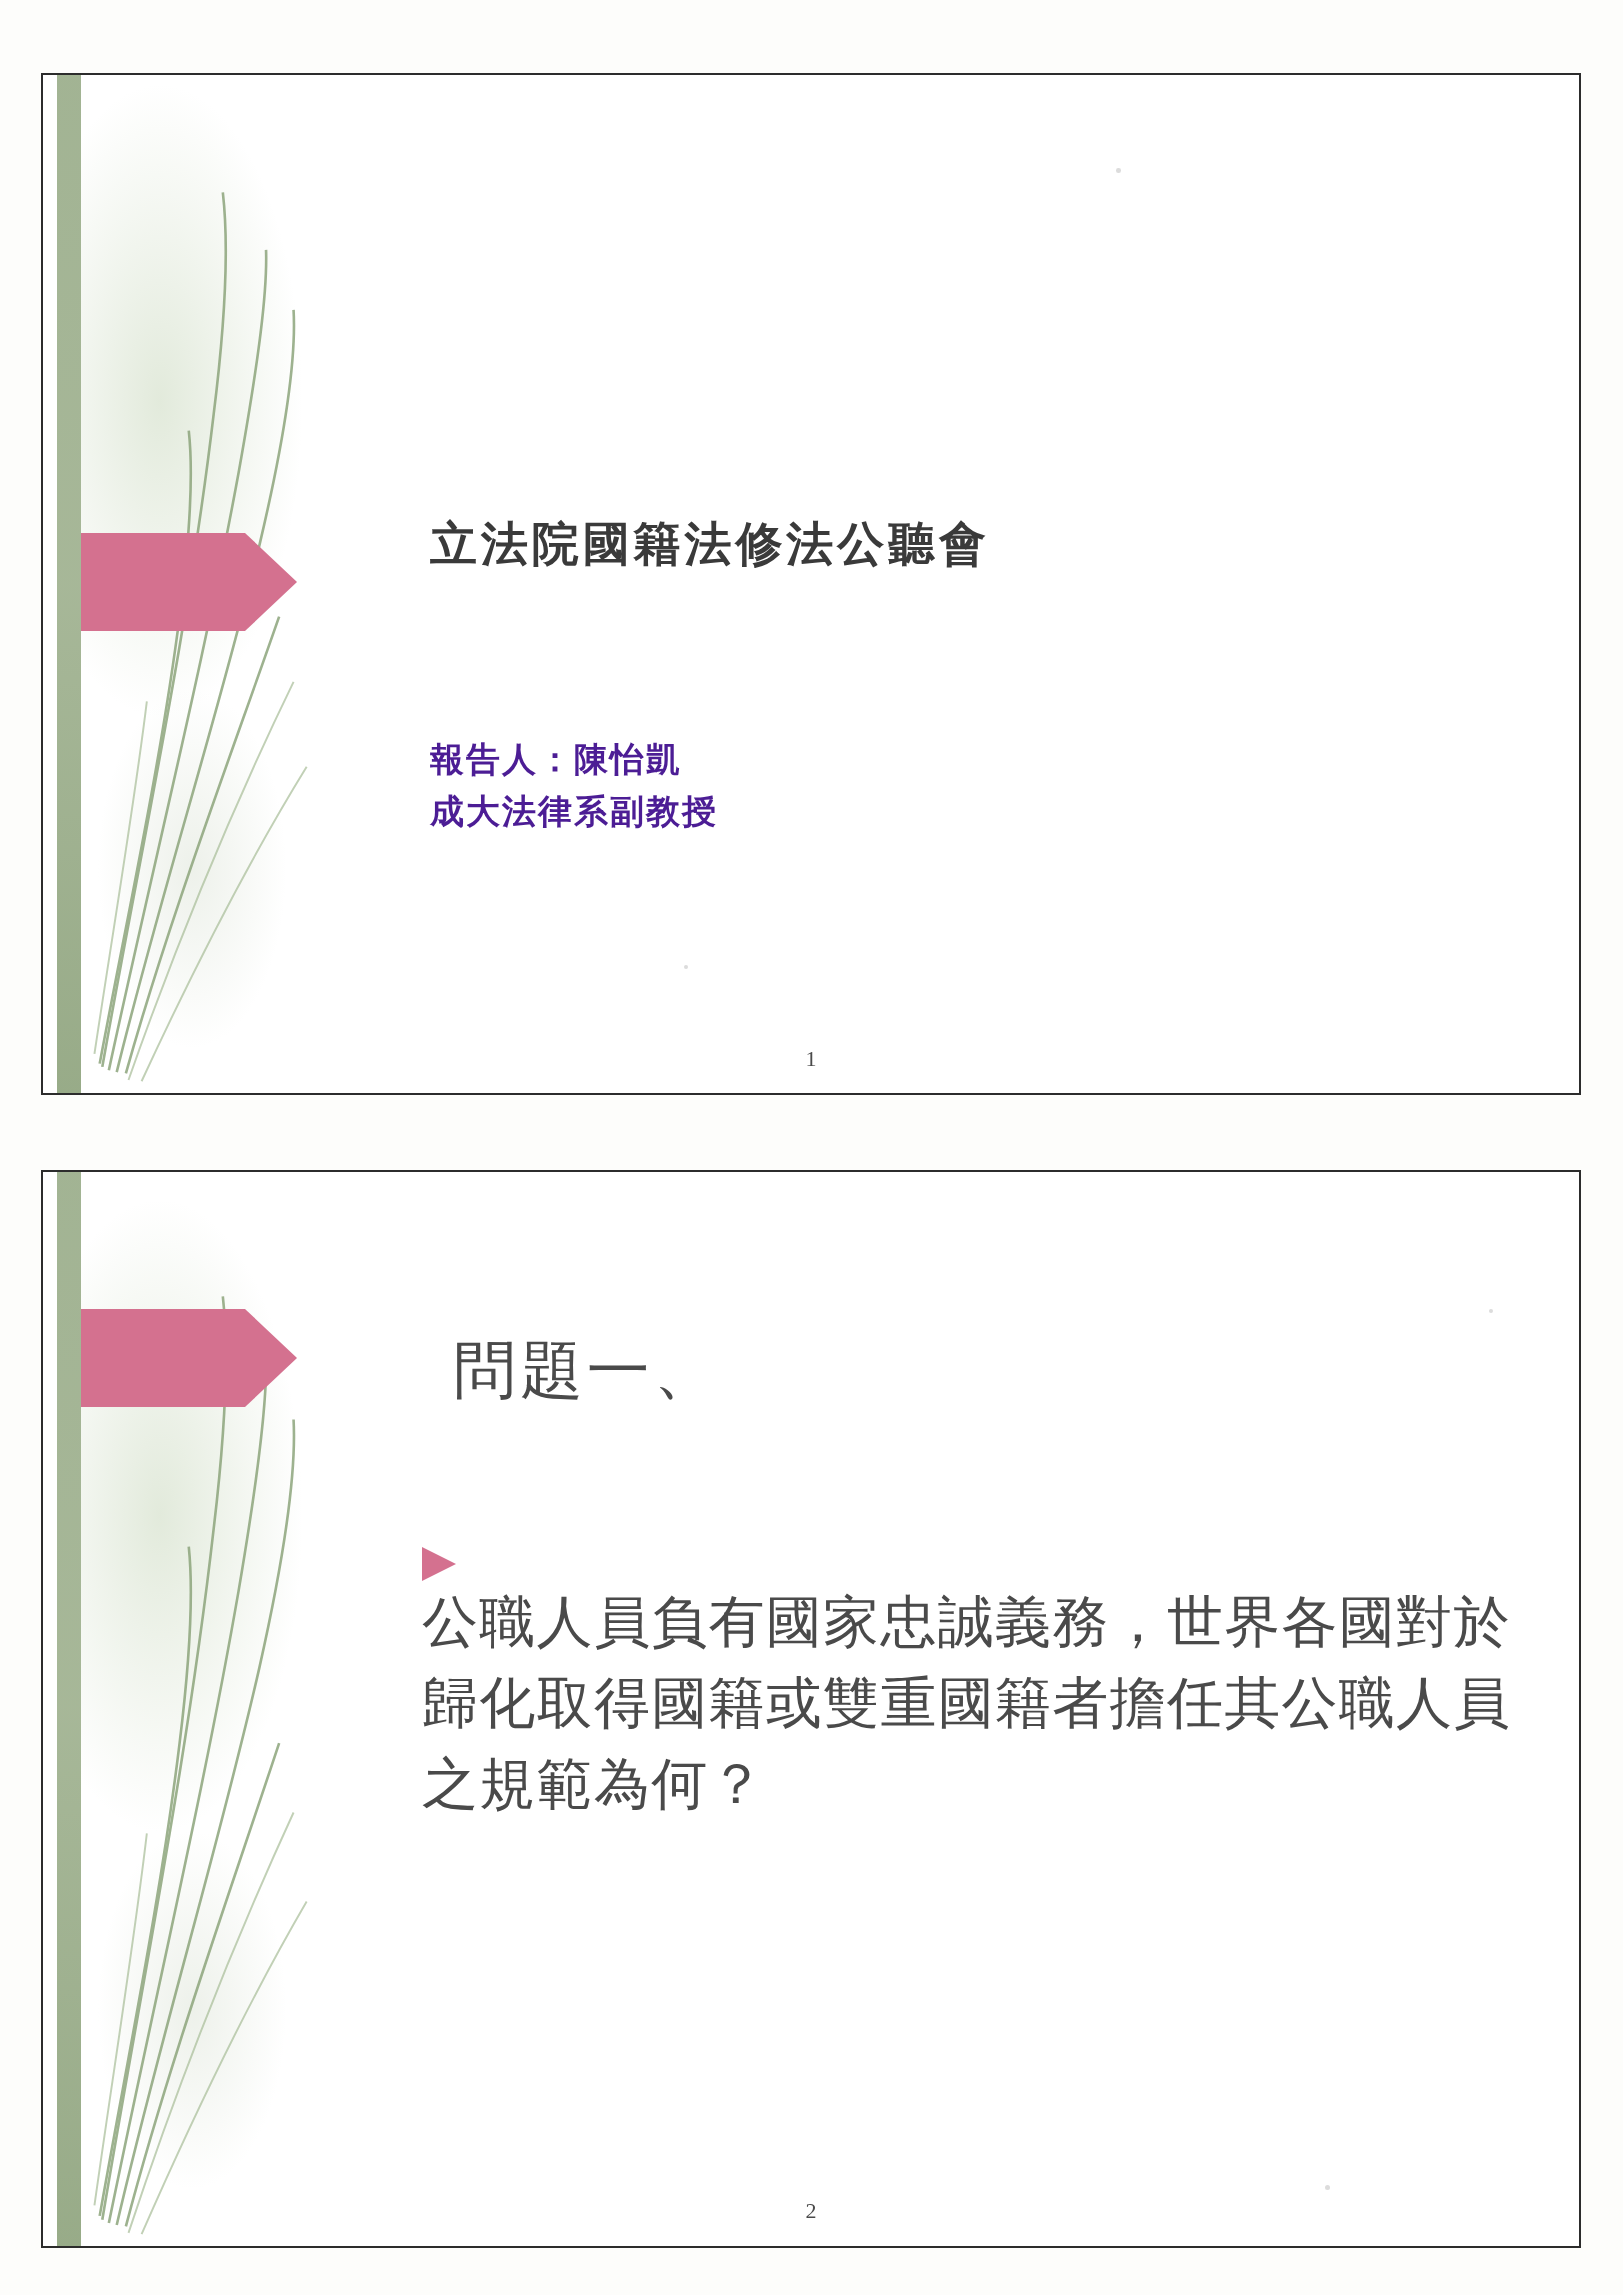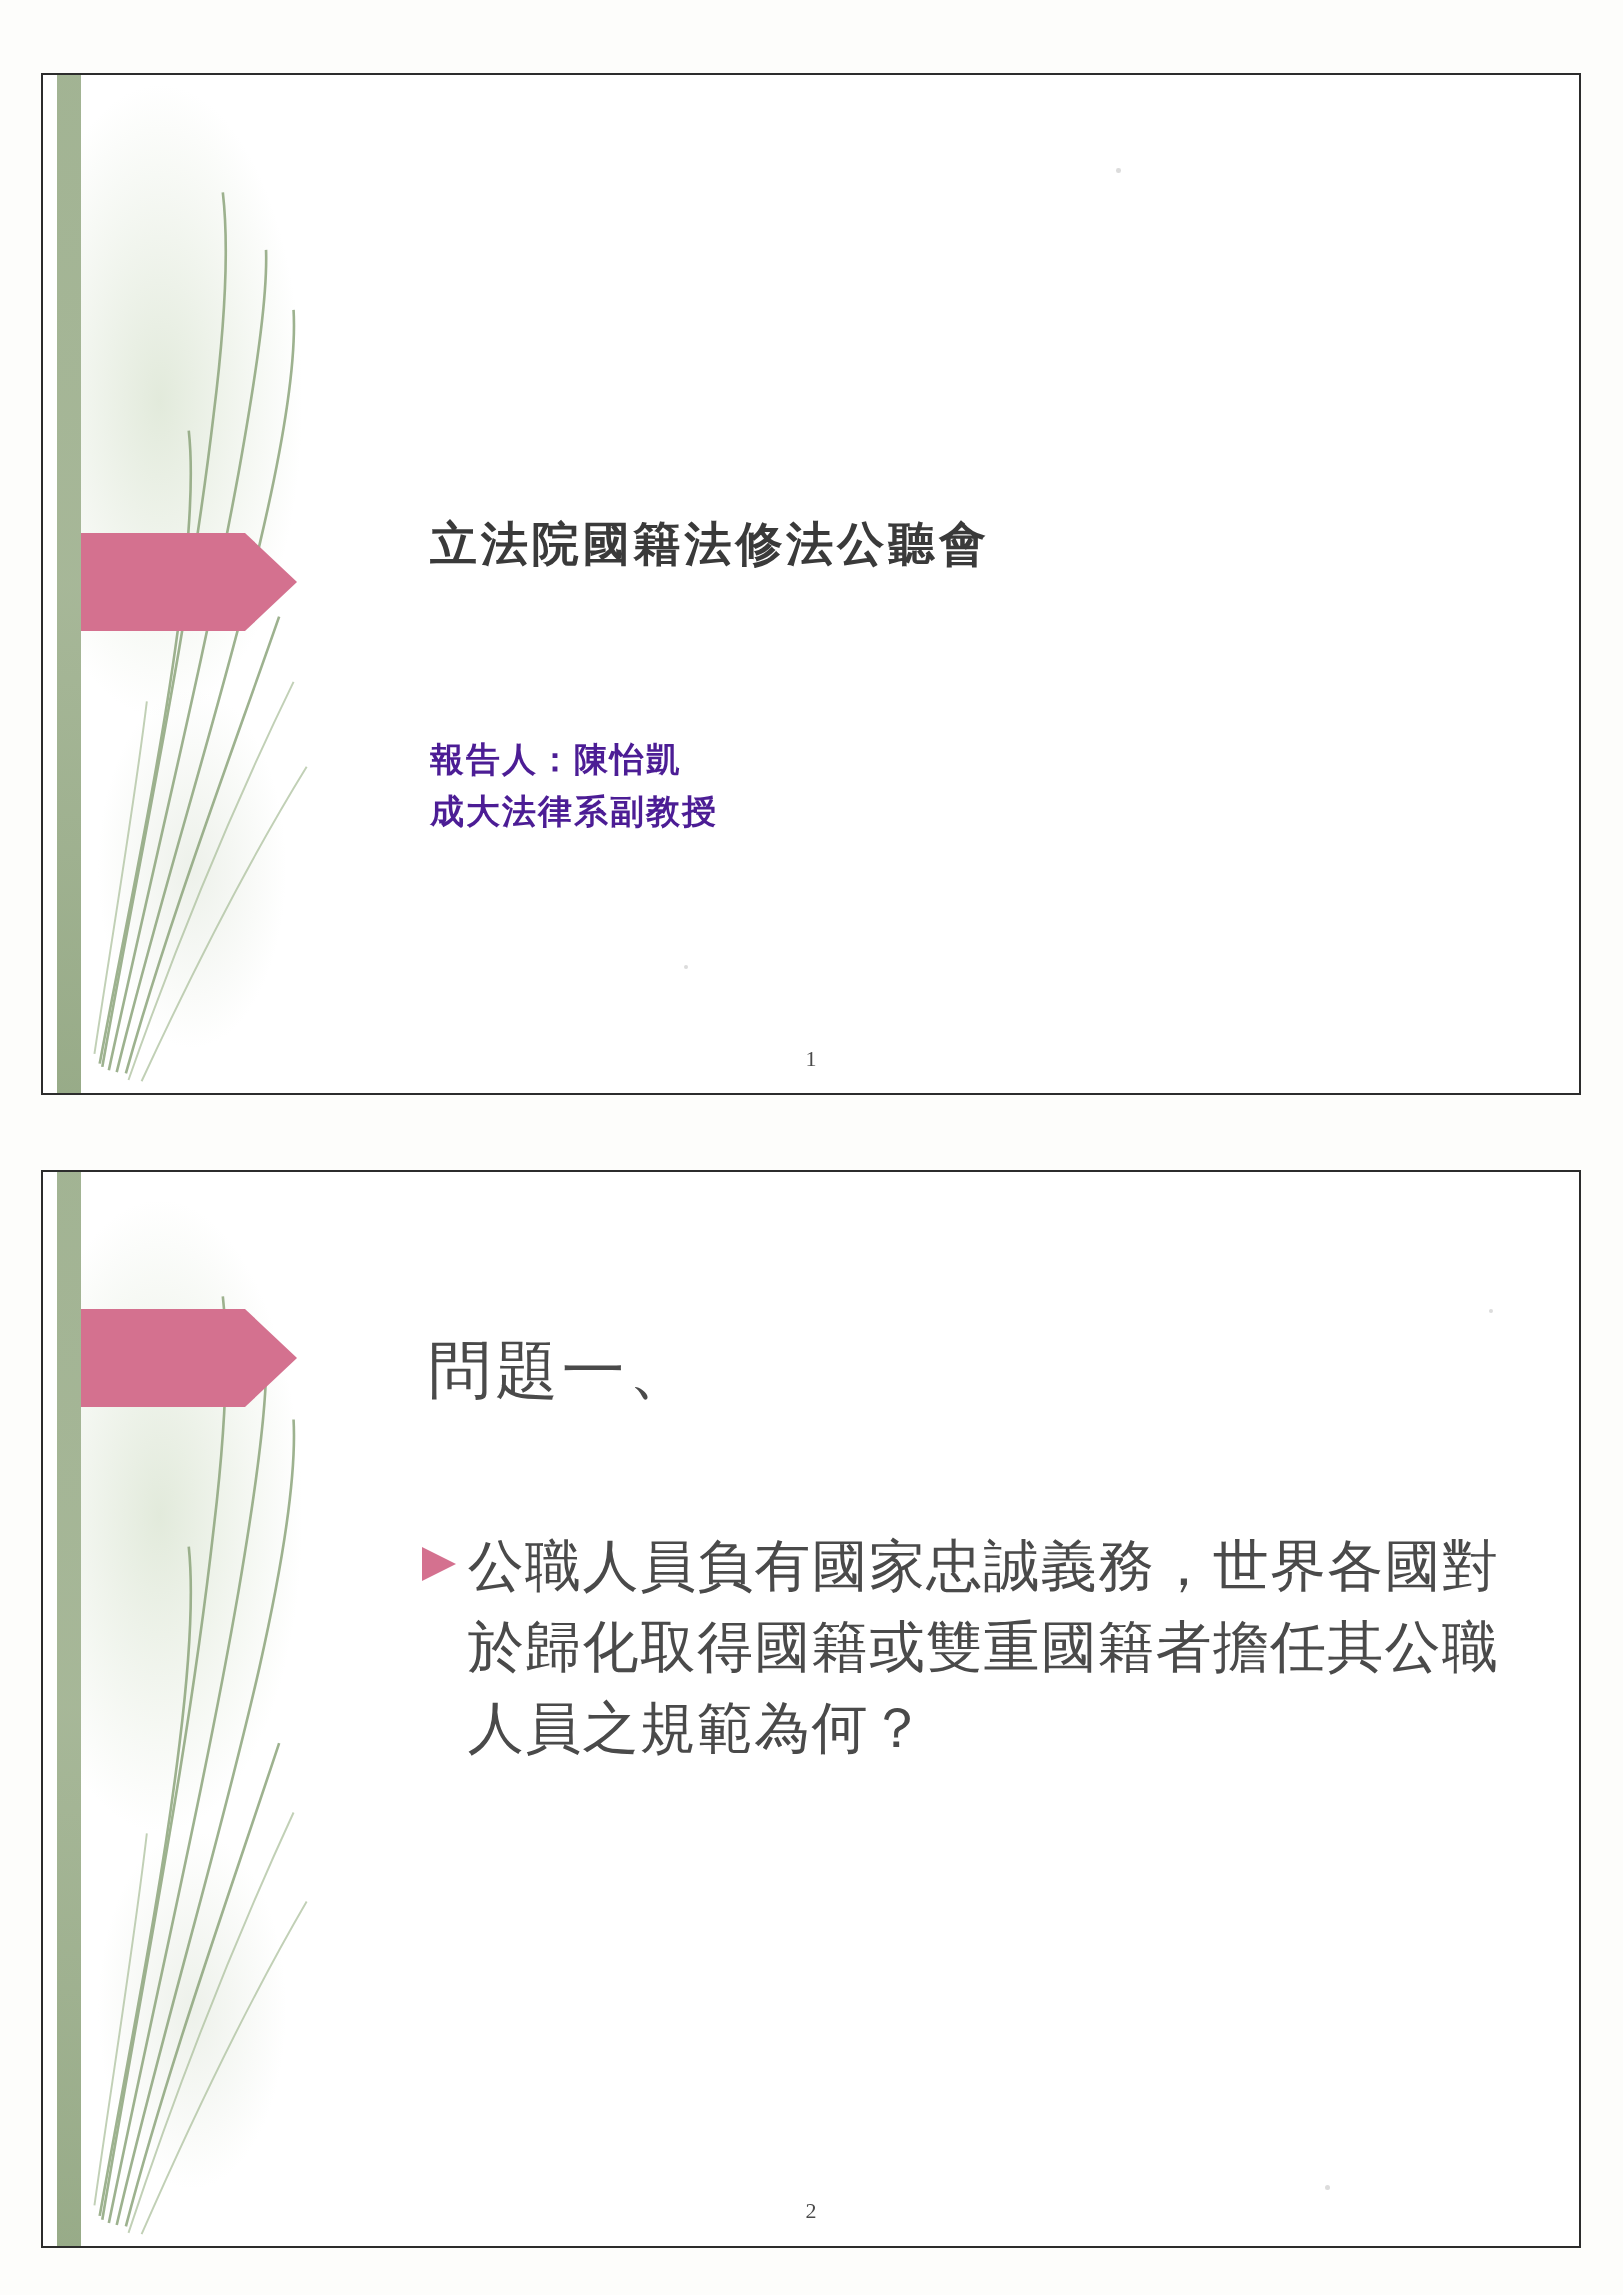--- a/index.html
+++ b/index.html
@@ -122,36 +122,37 @@
     font-size: 34px;
     font-weight: 700;
     line-height: 1.52;
     letter-spacing: 2px;
     color: #4c1d95;
   }
 
   
   #slide-2 .heading {
     position: absolute;
-    left: 385px;
+    left: 410px;
     top: 156px;
     font-family: Liberation Sans, sans-serif;
     font-size: 63px;
     font-weight: 400;
     letter-spacing: 3.9px;
     color: #4a4a4a;
     white-space: nowrap;
   }
   #slide-2 .bullet-row {
     position: absolute;
     left: 379px;
     top: 353px;
     width: 1125px;
     display: flex;
     align-items: flex-start;
+    flex-direction: column;
   }
   #slide-2 .bullet-marker {
     flex: 0 0 auto;
     margin-top: 22px;
     margin-right: 11.8px;
     width: 0; height: 0;
     border-top: 17px solid transparent;
     border-bottom: 17px solid transparent;
     border-left: 34px solid #d4718f;
   }

